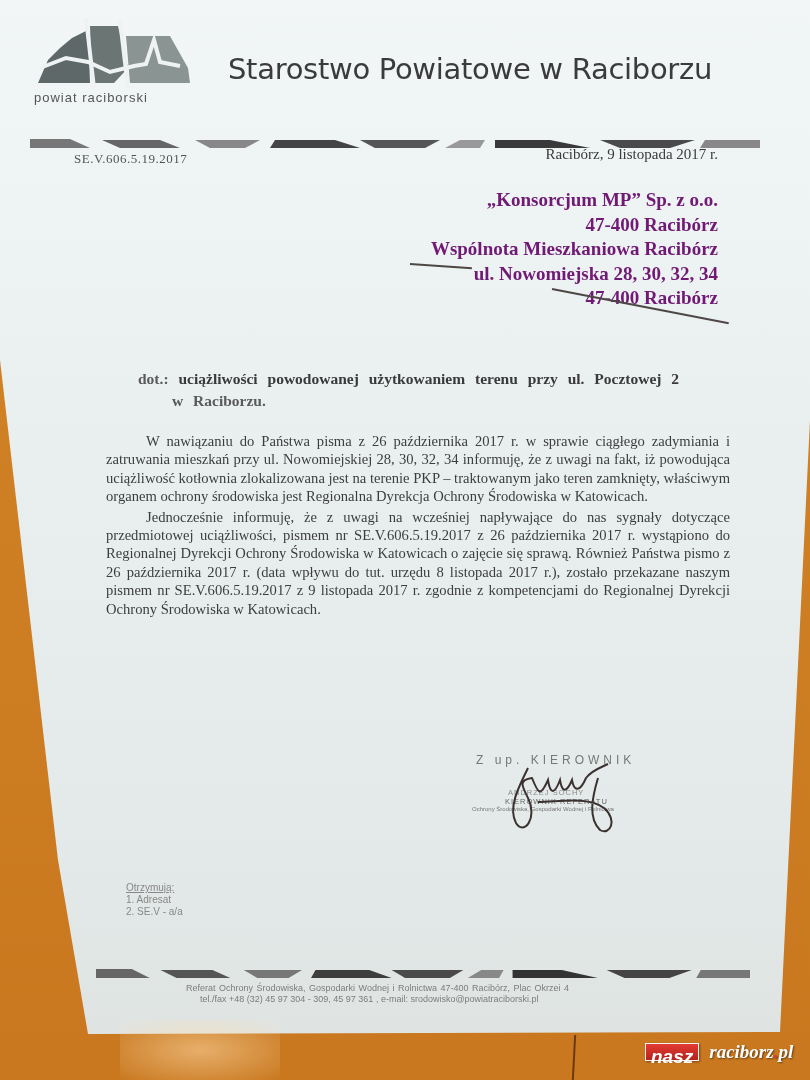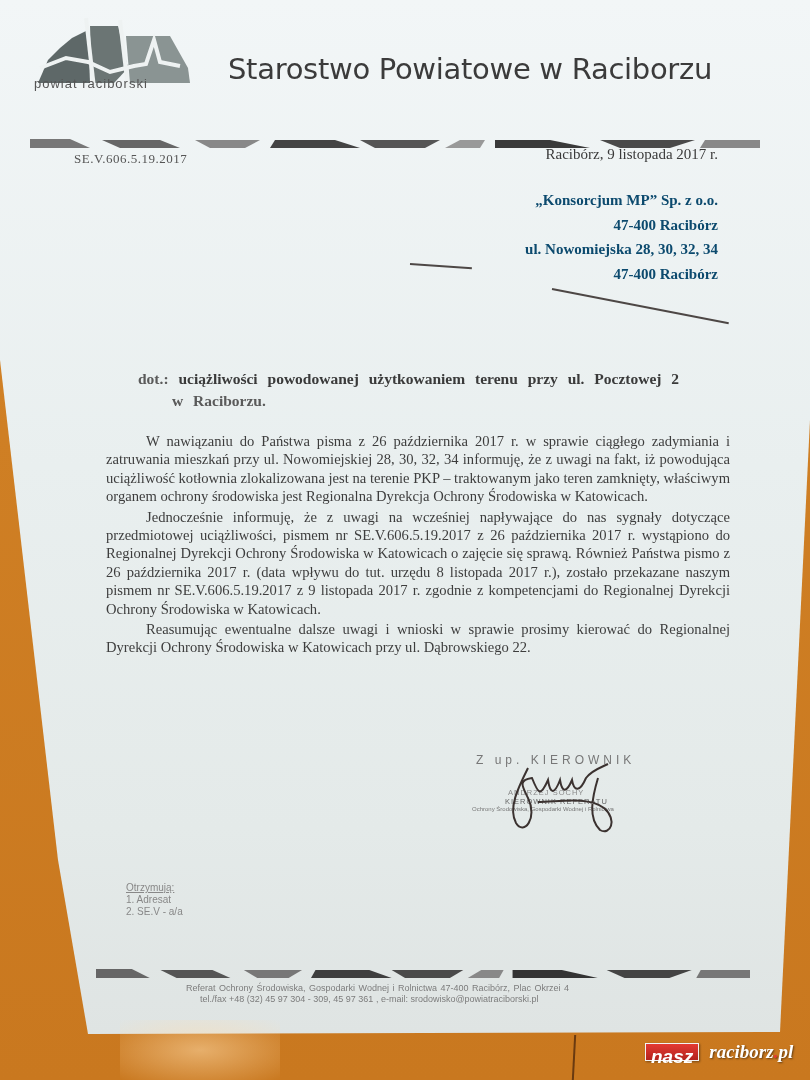--- a/index.html
+++ b/index.html
@@ -11,28 +11,28 @@
   }
   .paper {
     position: absolute; left: 0; top: 0; width: 810px; height: 1035px;
     background: linear-gradient(180deg, #f2f6f7 0%, #e9efef 45%, #e4eae9 80%, #dfe4e3 100%);
     clip-path: polygon(0 0, 810px 0, 810px 420px, 780px 1032px, 88px 1034px, 58px 860px, 0 360px);
   }
   .abs { position: absolute; }
 
   
   .logo { left: 30px; top: 8px; width: 170px; height: 100px; }
-  .logo-text { left: 34px; top: 76px; font-family: "Liberation Sans", sans-serif; font-size: 13px; color: #555; letter-spacing: 1px; }
+  .logo-text { left: 34px; top: 90px; font-family: "Liberation Sans", sans-serif; font-size: 13px; color: #555; letter-spacing: 1px; }
   .institution { left: 228px; top: 52px; font-family: "DejaVu Sans", sans-serif; font-size: 29px; color: #3b3b3b; letter-spacing: -0.3px; }
   .stripe { left: 30px; width: 730px; height: 14px; }
   .ref-number { left: 74px; top: 151px; font-size: 13px; color: #555; letter-spacing: 0.5px; }
   .date { right: 92px; top: 146px; font-size: 15px; color: #3a3a3a; }
 
   
-  .addr { right: 92px; top: 188px; text-align: right; font-weight: bold; font-size: 15px; color: #0c4a6e; line-height: 24.5px; }
+  .addr { right: 92px; top: 188px; text-align: right; font-weight: bold; font-size: 19px; color: #701a75; line-height: 24.5px; }
   .strike-line { position: absolute; height: 2px; background: #4d4745; transform-origin: left center; }
 
   
   .subject { left: 138px; top: 368px; width: 600px; font-weight: bold; font-size: 15.5px; color: #3a3a3a; line-height: 22px; word-spacing: 6px; }
   .subject .label { color: #5a5a5a; }
   .subject .line2 { display: block; padding-left: 34px; color: #5a5a5a; }
 
   
   .body-text { left: 106px; top: 432px; width: 624px; font-size: 14.6px; color: #3d3d3d; line-height: 18.4px; text-align: justify; }
   .body-text p { text-indent: 40px; margin-bottom: 0; }
@@ -89,37 +89,37 @@
   <polygon points="570,4 665,4 640,12 590,12" fill="#4a4a4a"></polygon>
   <polygon points="675,4 730,4 730,12 670,12" fill="#888"></polygon>
 </svg>
 
 <div class="abs ref-number">SE.V.606.5.19.2017</div>
 <div class="abs date">Racibórz, 9 listopada 2017 r.</div>
 
 <div class="abs addr">
   <div>„Konsorcjum MP” Sp. z  o.o.</div>
   <div>47-400 Racibórz</div>
+  <div>Wspólnota Mieszkaniowa Racibórz</div>
   <div>ul. Nowomiejska 28, 30, 32, 34</div>
   <div>47-400 Racibórz</div>
 </div>
 
 <div class="strike-line" style="left:410px; top:263px; width:62px; transform:rotate(4deg);"></div>
 <div class="strike-line" style="left:552px; top:288px; width:180px; transform:rotate(11deg);"></div>
 
 <div class="abs subject">
   <span class="label">dot.:</span>
   <span>uciążliwości powodowanej użytkowaniem terenu przy ul. Pocztowej 2</span>
   <span class="line2">w Raciborzu.</span>
 </div>
 
 <div class="abs body-text">
   <p>W nawiązaniu do Państwa pisma z 26 października 2017 r. w sprawie ciągłego zadymiania i zatruwania mieszkań przy ul. Nowomiejskiej 28, 30, 32, 34 informuję, że z uwagi na fakt, iż powodująca uciążliwość kotłownia zlokalizowana jest na terenie PKP – traktowanym jako teren zamknięty, właściwym organem ochrony środowiska jest Regionalna Dyrekcja Ochrony Środowiska w Katowicach.</p>
   <p>Jednocześnie informuję, że z uwagi na wcześniej napływające do nas sygnały dotyczące przedmiotowej uciążliwości, pismem nr SE.V.606.5.19.2017 z 26 października 2017 r. wystąpiono do Regionalnej Dyrekcji Ochrony Środowiska w Katowicach o zajęcie się sprawą. Również Państwa pismo z 26 października 2017 r. (data wpływu do tut. urzędu 8 listopada 2017 r.), zostało przekazane naszym pismem nr SE.V.606.5.19.2017 z 9 listopada 2017 r. zgodnie z kompetencjami do Regionalnej Dyrekcji Ochrony Środowiska w Katowicach.</p>
-  <p>Reasumując ewentualne dalsze uwagi i wnioski w sprawie prosimy kierować do Regionalnej Dyrekcji Ochrony Środowiska w Katowicach przy ul. Dąbrowskiego 22.</p>
 </div>
 
 <div class="abs sig-title">Z up. KIEROWNIK</div>
 <div class="abs stamp1">ANDRZEJ SOCHY</div>
 <div class="abs stamp2">KIEROWNIK REFERATU</div>
 <div class="abs stamp3">Ochrony Środowiska, Gospodarki Wodnej i Rolnictwa</div>
 <svg class="abs signature" viewBox="0 0 150 80">
   <path d="M40,10 C30,30 20,50 28,65 C36,78 50,60 40,40 C34,28 30,22 44,20 C50,35 52,40 60,22 C62,35 66,38 72,22 C74,34 78,36 84,22 C86,34 92,34 98,20 C104,12 112,10 120,6 M110,20 C104,40 100,60 112,72 C122,78 130,62 116,50 C100,38 70,44 50,44" stroke="#3b3230" stroke-width="2" fill="none"></path>
 </svg>
 

